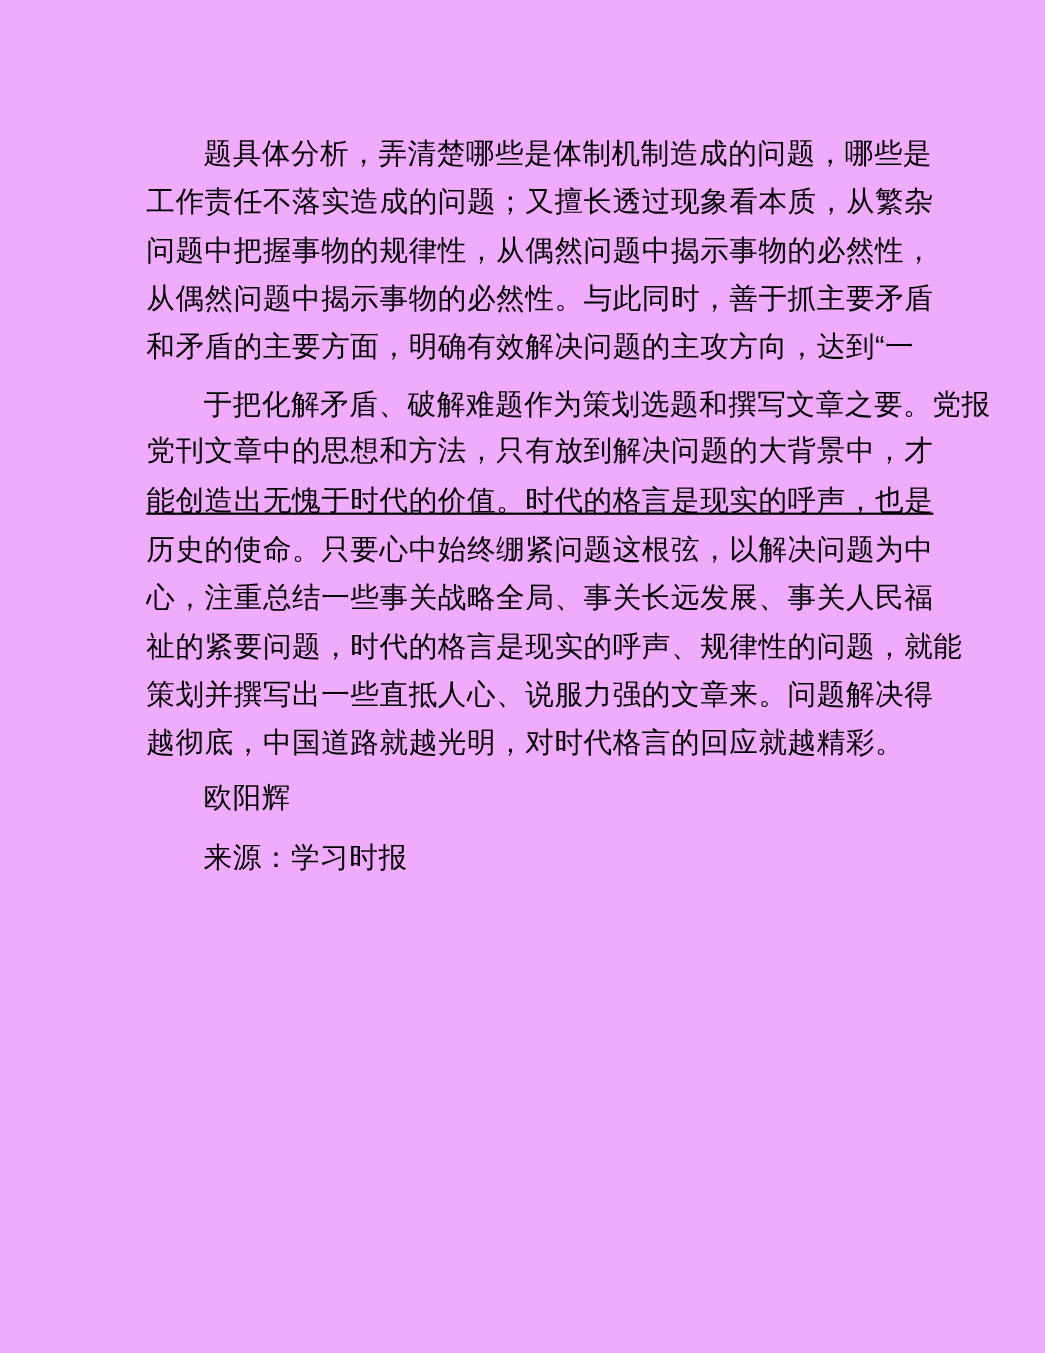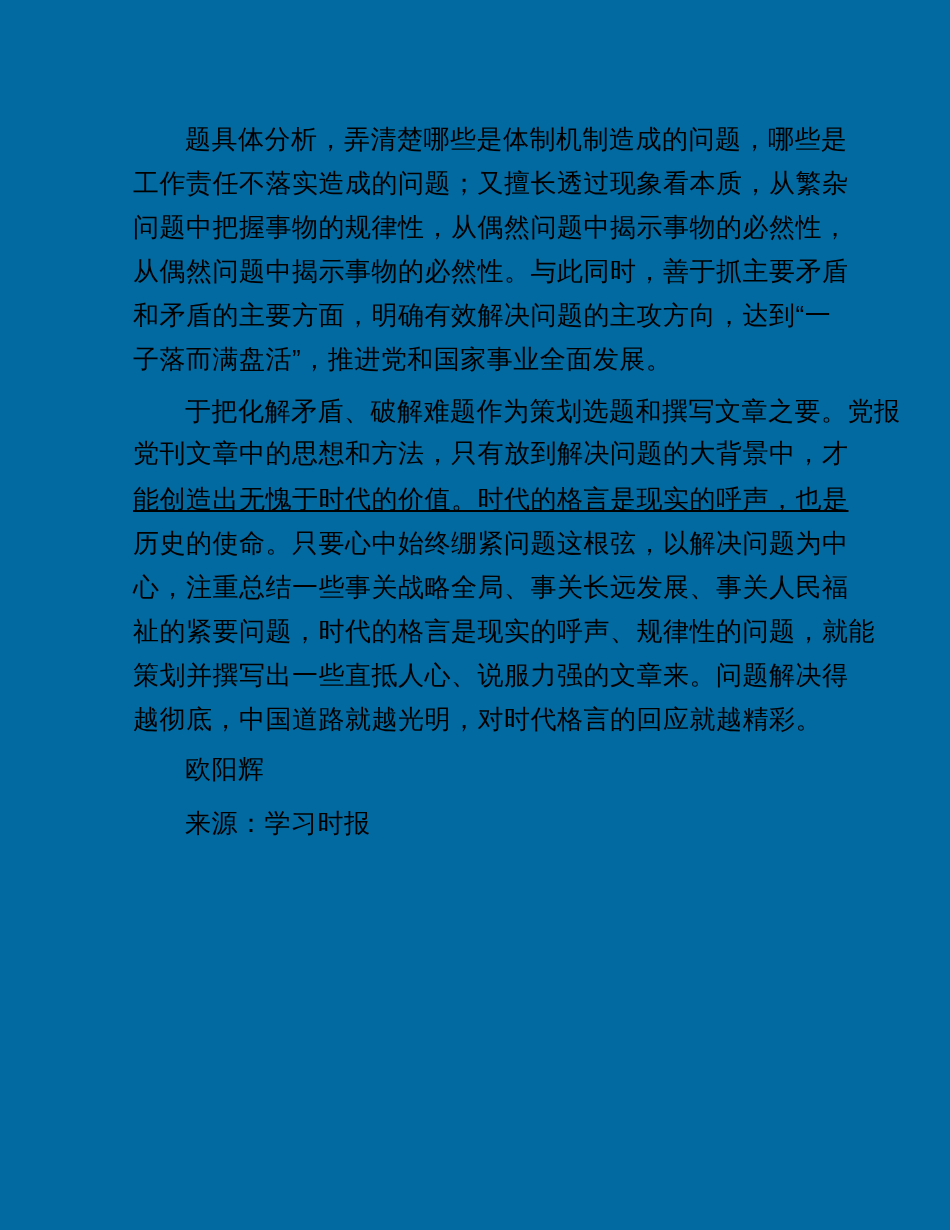--- a/index.html
+++ b/index.html
@@ -36,29 +36,28 @@
     white-space: pre;
     font-family: "Liberation Sans", sans-serif;
   }
   .para.indent .line:first-child {
     text-indent: 2em;
   }
 </style>
 </head>
 <body>
 
-<div class="page" style="background: #0369a1;">
+<div class="page" style="background: #f0abfc;">
   <div class="doc-content">
       <div class="para indent">
         <div class="line" style="color: rgb(0, 0, 0);">题具体分析，弄清楚哪些是体制机制造成的问题，哪些是</div>
         <div class="line" style="color: rgb(0, 0, 0);">工作责任不落实造成的问题；又擅长透过现象看本质，从繁杂</div>
         <div class="line" style="color: rgb(0, 0, 0);">问题中把握事物的规律性，从偶然问题中揭示事物的必然性，</div>
         <div class="line" style="color: rgb(0, 0, 0);">从偶然问题中揭示事物的必然性。与此同时，善于抓主要矛盾</div>
         <div class="line" style="color: rgb(0, 0, 0);">和矛盾的主要方面，明确有效解决问题的主攻方向，达到“一</div>
-        <div class="line" style="color: rgb(0, 0, 0);">子落而满盘活”，推进党和国家事业全面发展。</div>
       </div>
       <div class="para indent">
         <div class="line" style="color: rgb(0, 0, 0);">于把化解矛盾、破解难题作为策划选题和撰写文章之要。党报</div>
         <div class="line" style="color: rgb(0, 0, 0); font-family: Liberation Mono, monospace;">党刊文章中的思想和方法，只有放到解决问题的大背景中，才</div>
         <div class="line" style="color: rgb(0, 0, 0); text-decoration: underline;">能创造出无愧于时代的价值。时代的格言是现实的呼声，也是</div>
         <div class="line" style="color: rgb(0, 0, 0);">历史的使命。只要心中始终绷紧问题这根弦，以解决问题为中</div>
         <div class="line" style="color: rgb(0, 0, 0);">心，注重总结一些事关战略全局、事关长远发展、事关人民福</div>
         <div class="line" style="color: rgb(0, 0, 0);">祉的紧要问题，时代的格言是现实的呼声、规律性的问题，就能</div>
         <div class="line" style="color: rgb(0, 0, 0);">策划并撰写出一些直抵人心、说服力强的文章来。问题解决得</div>
         <div class="line" style="color: rgb(0, 0, 0);">越彻底，中国道路就越光明，对时代格言的回应就越精彩。</div>

